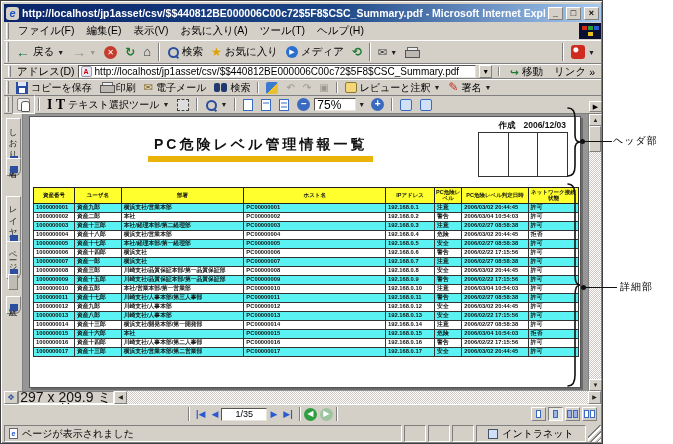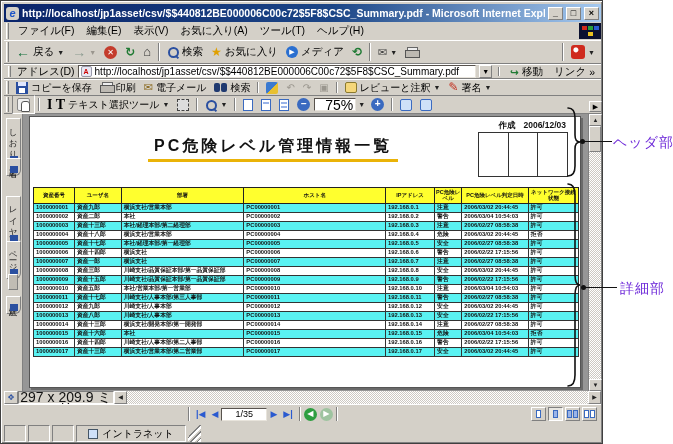--- a/index.html
+++ b/index.html
@@ -71,36 +71,36 @@
   .hand-ic{width:13px;height:13px;border-radius:2px;background:#efefef;border:1px solid #888;position:relative;}
   .hand-ic:before{content:"";position:absolute;left:3px;top:2px;width:7px;height:9px;border-radius:3px 3px 1px 1px;background:#fff;border:1px solid #555;}
   .ibeam{font-family:"Liberation Serif",serif;font-weight:bold;font-size:14px;}
   .snap{width:12px;height:12px;border:1px dashed #444;background:#ddd;}
   .mag{width:12px;height:12px;position:relative;}
   .mag:before{content:"";position:absolute;left:1px;top:1px;width:7px;height:7px;border:2px solid #2a4fa0;border-radius:50%;}
   .mag:after{content:"";position:absolute;right:0;bottom:0;width:4px;height:2px;background:#2a4fa0;transform:rotate(45deg);}
   .pg{width:10px;height:12px;background:#fff;border:1px solid #3a6ac0;position:relative;}
   .pg i{position:absolute;left:1px;right:1px;top:2px;height:2px;background:#9ab4e8;}
   .zbtn{width:13px;height:13px;border-radius:50%;color:#fff;background:#3a6ac0;font-size:10px;line-height:12px;text-align:center;font-weight:bold;}
-  .zfield{width:42px;height:13px;font-size:14px;padding:0 2px;text-align:right;}
+  .zfield{width:42px;height:13px;font-size:12px;padding:0 2px;}
   .rot{width:12px;height:12px;background:#cfe0f8;border:1px solid #3a6ac0;border-radius:2px;}
   .ovf{position:absolute;right:0px;top:100px;width:13px;height:11px;background:#d4d0c8;font-size:7px;line-height:10px;text-align:center;}
   
   .content{position:absolute;left:3px;top:113px;width:597px;height:277px;display:flex;}
   .tabstrip{width:19px;background:#d4d0c8;border-right:1px solid #808080;position:relative;}
   .vtab{position:absolute;left:2px;width:15px;background:#d4d0c8;border:1px solid;border-color:#fff #808080 #808080 #fff;
         border-radius:0 0 6px 0;display:flex;flex-direction:column;align-items:center;padding:3px 0 2px;gap:2px;}
   .vtab span{writing-mode:vertical-rl;font-size:8.5px;letter-spacing:1px;color:#222;}
   .vtab i{width:8px;height:7px;background:#2a4fa0;display:block;}
   .strip-grip{position:absolute;left:4px;top:160px;width:10px;height:16px;background:#c0bcb4;border:1px solid;border-color:#fff #808080 #808080 #fff;}
   .pdfarea{position:relative;flex:1;background:#969696;overflow:hidden;}
   .page{position:absolute;left:6px;top:2px;width:552px;height:272px;background:#fff;border:1px solid #555;box-shadow:2px 2px 0 #6a6a6a;}
   .created{position:absolute;right:14px;top:3px;font-size:8.5px;font-weight:bold;color:#111;display:flex;gap:8px;}
-  .doc-title{position:absolute;left:118px;top:19px;font-size:16px;font-weight:bold;letter-spacing:3px;color:#111;
-             border-bottom:3px solid #eab308;padding:0 6px 2px;}
+  .doc-title{position:absolute;left:118px;top:19px;font-size:14px;font-weight:bold;letter-spacing:3px;color:#111;
+             border-bottom:6px solid #eab308;padding:0 6px 2px;}
   .stamp{position:absolute;right:12px;top:15px;width:90px;height:45px;border:1px solid #333;display:flex;}
   .stamp i{flex:1;border-right:1px solid #333;} .stamp i:last-child{border-right:none;}
   
   table.rep{position:absolute;left:3px;top:70px;width:546px;border-collapse:collapse;table-layout:fixed;}
   table.rep th{background:#ffff2e;border:1px solid #222;font-size:5.5px;line-height:1.15;font-weight:bold;padding:1px 0;color:#111;}
   table.rep td{border:1px solid #333;font-size:5.8px;line-height:1;font-weight:bold;padding:1px 1px 1px 2px;
                white-space:nowrap;overflow:hidden;color:#111;height:9px;}
   tr.cy td{background:#5af2f2;} tr.wh td{background:#fff;}
   td.c-date{color:#6a3030;} td.c-net{color:#47606e;}
   
@@ -129,21 +129,21 @@
   .statusbar{position:absolute;left:3px;top:422px;width:597px;height:19px;display:flex;align-items:stretch;gap:2px;
              padding-top:2px;font-size:10px;}
   .pane{display:flex;align-items:center;gap:4px;padding:0 4px;}
   .pane .doc-ic{width:9px;height:11px;background:#fff;border:1px solid #667;color:#1d54c8;font-size:7px;line-height:10px;text-align:center;font-style:italic;font-weight:bold;}
   .pane.msg{flex:1;}
   .pane.small{width:22px;}
   .pane.zone{width:110px;justify-content:center;}
   .zone-ic{width:10px;height:10px;background:#cfe0f8;border:1px solid #456;}
   .gripper{width:13px;background:linear-gradient(135deg,transparent 40%,#808080 40% 45%,#fff 45% 55%,transparent 55% 62%,#808080 62% 67%,#fff 67% 77%,transparent 77% 84%,#808080 84% 89%,#fff 89%);}
   
-  .anno-label{position:absolute;font-size:14px;color:#6d28d9;letter-spacing:1px;white-space:nowrap;}
+  .anno-label{position:absolute;font-size:10px;color:#000000;letter-spacing:1px;white-space:nowrap;}
   .anno-line{position:absolute;height:1px;background:#111;}
   .anno-dot{position:absolute;width:5px;height:5px;border-radius:50%;background:#111;}
   .brace{position:absolute;}
 </style>
 </head>
 <body>
 
 <div class="stage">
   <div class="window">
 
@@ -613,20 +613,24 @@
             <i class="b"></i>
           </span>
         <span class="lay">
             <i></i>
             <i></i>
           </span>
       </span>
     </div>
 
     <div class="statusbar">
+      <span class="pane msg sunken">
+        <span class="doc-ic">e</span>
+        <span>ページが表示されました</span>
+      </span>
       <span class="pane small sunken"></span>
       <span class="pane small sunken"></span>
       <span class="pane small sunken"></span>
       <span class="pane zone sunken">
         <span class="zone-ic"></span>
         <span>イントラネット</span>
       </span>
       <span class="gripper"></span>
     </div>
   </div>

